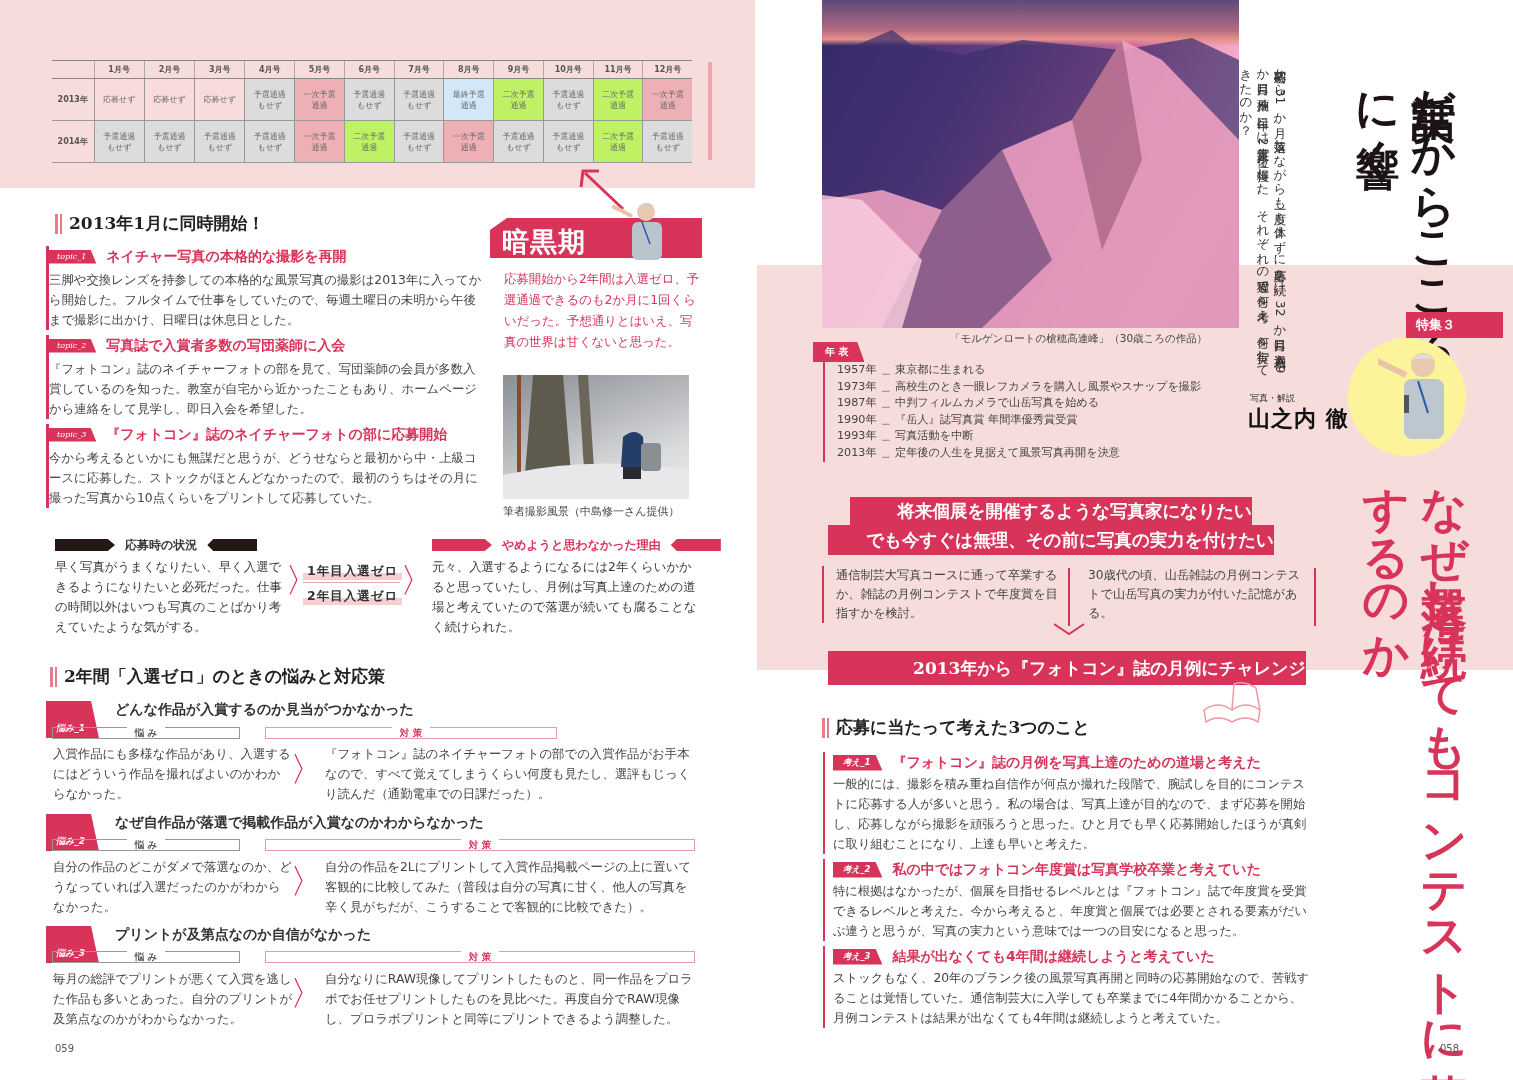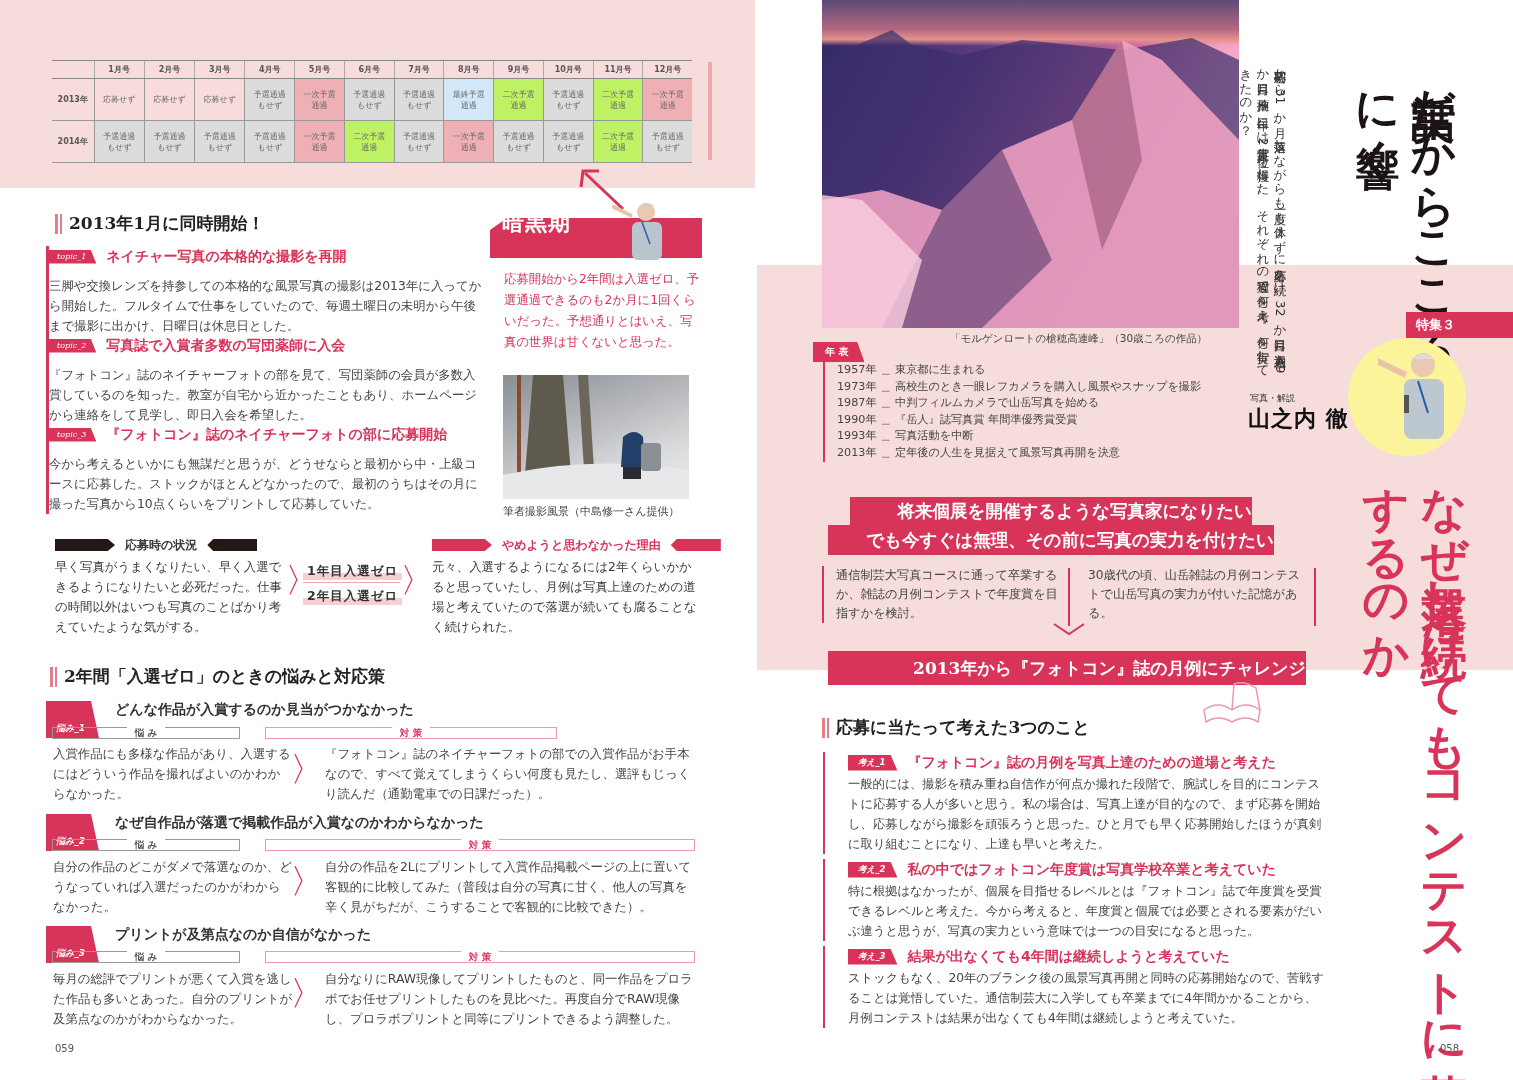--- a/index.html
+++ b/index.html
@@ -24,25 +24,25 @@
 #table-rule{left:708px;top:62px;width:4px;height:98px;background:#f0a4ac}
 
 
 .sec-head{font-family:"DejaVu Serif","Liberation Serif",serif;font-weight:bold;font-size:17px;color:#222;padding-left:14px;position:absolute}
 .sec-head::before{content:"";position:absolute;left:0;top:2px;width:3px;height:20px;background:#e37d8c}
 .sec-head::after{content:"";position:absolute;left:5px;top:2px;width:2px;height:20px;background:#e37d8c}
 
 .topic{position:absolute;padding-left:0;border-left:3px solid var(--red)}
 .tag{display:inline-block;background:var(--red);color:#fff;font-size:8px;font-style:italic;font-family:"DejaVu Serif",serif;padding:2px 10px 3px 8px;position:relative;margin-right:10px;vertical-align:middle;clip-path:polygon(0 0,88% 0,100% 100%,0 100%)}
 .topic-title{color:var(--red);font-weight:bold;font-size:14px;vertical-align:middle}
-.topic-body{font-size:12.4px;line-height:20px;color:#444;margin-top:10px}
+.topic-body{font-size:12.4px;line-height:20px;color:#444;margin-top:4px}
 
 
 #dark-band{left:490px;top:218px;width:212px;height:40px;background:var(--red);clip-path:polygon(0 30%,8% 0,100% 0,100% 100%,0 100%)}
-#dark-title{left:502px;top:208px;font-family:"DejaVu Serif",serif;font-weight:bold;font-size:22px;color:#fff;letter-spacing:1px}
+#dark-title{left:502px;top:224px;font-family:"DejaVu Serif",serif;font-weight:bold;font-size:27px;color:#fff;letter-spacing:1px}
 #dark-body{left:504px;top:268px;width:200px;font-size:12.4px;line-height:21px;color:#d8345a}
 #arrow{left:575px;top:165px}
 #person1{left:612px;top:198px;width:58px;height:62px}
 #photo-snow{left:503px;top:375px;width:186px;height:124px;background:linear-gradient(160deg,#8a8f95 0%,#b6b8bb 40%,#d9dadc 70%,#eeeeee 100%);overflow:hidden}
 #photo-caption{left:503px;top:504px;font-size:11px;color:#444}
 
 
 .bar-head{position:absolute;height:14px;font-size:12px;font-weight:bold;display:flex;align-items:center}
 .bar-head .blk{height:12px;width:60px}
 .bar-head span.t{margin:16px 10px}
@@ -64,42 +64,42 @@
 
 
 #right-pink{left:757px;top:265px;width:756px;height:405px;background:var(--pink)}
 #mountain{left:822px;top:0;width:417px;height:328px;
  background:
  linear-gradient(180deg,#5c4a78 0%,#b26a80 9%,#e7908c 12%,transparent 14%),
  linear-gradient(120deg,#2c2660 0%,#5a3a7e 30%,#c5669a 55%,#f2a2c2 70%,#f7c0d6 85%,#e49ab8 100%);}
 #mountain-caption{left:950px;top:332px;font-size:10.5px;color:#444}
 #title-v{left:1350px;top:62px;writing-mode:vertical-rl;font-family:"DejaVu Serif","Liberation Serif",serif;font-weight:bold;font-size:44px;line-height:56px;color:#1c1414;letter-spacing:-2px;height:300px}
 #lead-v{left:1238px;top:60px;writing-mode:vertical-rl;font-size:12.5px;line-height:17px;color:#333;height:320px}
-#feature-badge{left:1406px;top:312px;width:107px;height:26px;background:var(--red);color:#fff;font-size:13px;font-weight:bold;padding:4px 0 0 10px}
+#feature-badge{left:1406px;top:312px;width:97px;height:26px;background:var(--red);color:#fff;font-size:13px;font-weight:bold;padding:4px 0 0 10px}
 #yellow-circle{left:1348px;top:338px;width:118px;height:118px;border-radius:50%;background:#fbf49a}
 #person2{left:1378px;top:345px;width:70px;height:100px}
 #author-label{left:1250px;top:392px;font-size:9px;color:#333}
 #author-name{left:1248px;top:404px;font-family:"DejaVu Serif",serif;font-weight:bold;font-size:22px;color:#111;letter-spacing:1px}
 #sub-title-v{left:1358px;top:455px;writing-mode:vertical-rl;font-family:"DejaVu Serif","Liberation Serif",serif;font-weight:bold;font-size:46px;line-height:58px;color:var(--red);height:600px;letter-spacing:-3px}
 
 #chron-tag{left:813px;top:342px;background:var(--red);color:#fff;font-size:10px;font-weight:bold;padding:3px 16px 3px 12px;clip-path:polygon(0 0,86% 0,100% 100%,0 100%);font-family:"DejaVu Serif",serif}
 #chron{left:823px;top:362px;border-left:2px solid var(--red);padding-left:12px}
 #chron .row{font-size:11.2px;line-height:16.6px;color:#444;white-space:nowrap}
 
 .redband{position:absolute;background:var(--red);color:#fff;font-family:"DejaVu Serif",serif;font-weight:bold;text-align:right}
 #desire1{left:850px;top:497px;width:402px;height:28px;font-size:17.5px;line-height:28px}
 #desire2{left:828px;top:525px;width:446px;height:30px;font-size:17.5px;line-height:30px}
 .opt{position:absolute;font-size:12.2px;line-height:19px;color:#444;border-left:2px solid var(--red);padding-left:12px}
 #optv{left:1068px;top:568px;width:2px;height:58px;background:var(--red)}
 #optr{left:1314px;top:568px;width:2px;height:58px;background:var(--red)}
 #down-chev{left:1052px;top:622px;font-size:22px;color:var(--red)}
 #challenge{left:828px;top:651px;width:478px;height:34px;font-size:17px;line-height:34px}
 #book{left:1200px;top:680px}
 
-.ktopic{position:absolute;padding-left:23px;border-left:2px solid var(--red)}
+.ktopic{position:absolute;padding-left:8px;border-left:2px solid var(--red)}
 .ktag{display:inline-block;background:var(--red);color:#fff;font-size:8.5px;font-weight:bold;font-style:italic;padding:2px 12px 2px 10px;clip-path:polygon(0 0,86% 0,100% 100%,0 100%);margin-right:10px;vertical-align:middle}
 .ktitle{color:var(--red);font-weight:bold;font-size:14px;vertical-align:middle}
 .kbody{font-size:12.3px;line-height:20px;color:#444;margin-top:2px;width:480px}
 </style>
 </head>
 <body>
 
 <div id="left-band" class="abs"></div>
 
 <div id="table-wrap" class="abs">

